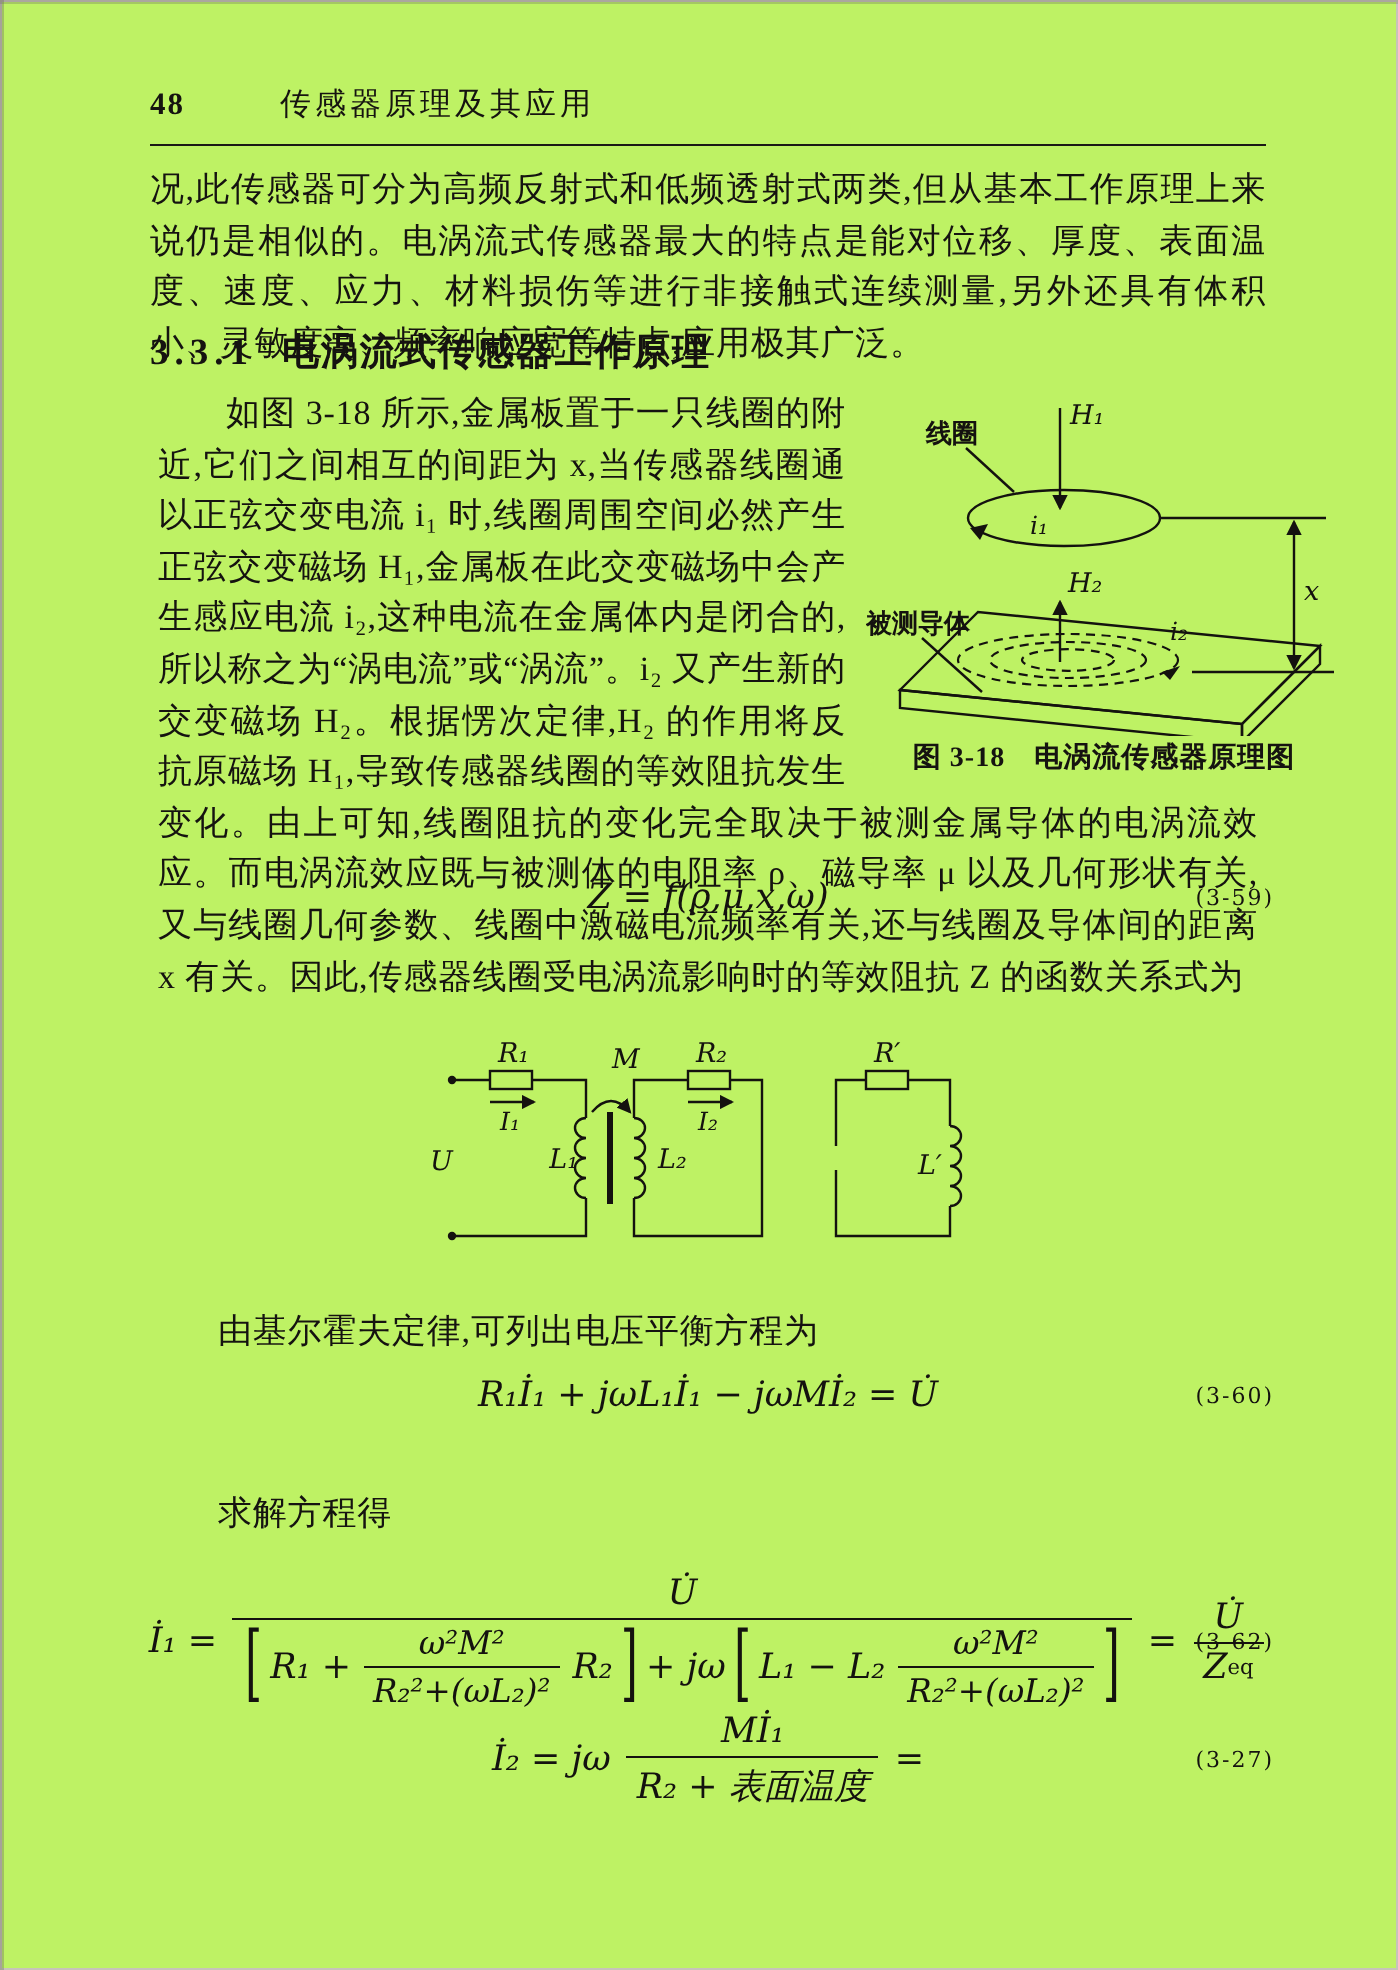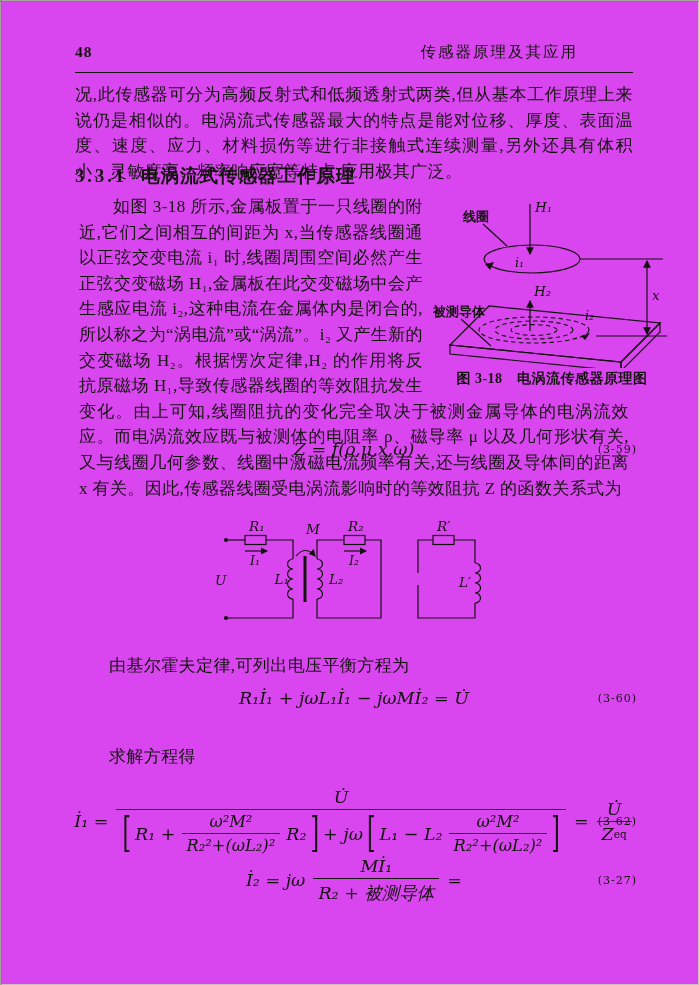--- a/index.html
+++ b/index.html
@@ -1,27 +1,27 @@
 <!DOCTYPE html>
 <html><head>
 <meta charset="utf-8">
 <style>
   html,body{margin:0;padding:0;background:#dddad4;}
-  .page{position:relative;width:699px;height:985px;background:#d946ef;color:#151310;
+  .page{position:relative;width:699px;height:985px;background:#bef264;color:#151310;
         font-family:"Liberation Serif","DejaVu Serif",serif;overflow:hidden;
         box-shadow:inset 0 0 0 1px #c7c3ba;}
   .page::before{content:"";position:absolute;left:0;top:0;width:2px;height:100%;background:#6b675f;opacity:.35;}
   .page::after{content:"";position:absolute;left:0;top:0;width:100%;height:2px;background:#6b675f;opacity:.3;}
 
   .abs{position:absolute;}
 
   
   .hdr{left:75px;top:42px;width:558px;display:flex;align-items:baseline;font-size:15.5px;}
   .hdr .pgnum{width:120px;font-weight:bold;letter-spacing:1px;}
-  .hdr .btitle{flex:1;text-align:right;letter-spacing:2px;transform:translateX(-55px);}
+  .hdr .btitle{flex:1;text-align:left;letter-spacing:2px;transform:translateX(-55px);}
   .hrule{left:75px;top:72px;width:558px;border-top:1.6px solid #1a1815;}
 
   
   .para{font-size:17px;line-height:25.6px;text-align:justify;letter-spacing:.4px;}
   .indent{text-indent:2em;}
   .sechead{left:75px;top:163px;width:558px;font-size:18.5px;font-weight:bold;letter-spacing:1px;}
   .sechead .secnum{margin-right:14px;letter-spacing:3px;}
 
   
   .p2block{left:75px;top:190px;width:558px;}
@@ -210,19 +210,19 @@
           <sub class="rm">eq</sub>
       </span>
     </span>
     <span class="eqno">(3-62)</span>
   </div>
 
   <div class="abs eqrow" style="left:75px;top:856px;width:558px;height:48px;">
     <span class="sp">İ₂ = jω</span>
     <span class="frac">
       <span class="fnum">Mİ₁</span>
-      <span class="fden">R₂ + 被测导体</span>
+      <span class="fden">R₂ + 表面温度</span>
     </span>
     <span class="sp">=</span>
     <span class="eqno">(3-27)</span>
   </div>
 
 </div>
 
 </body></html>

